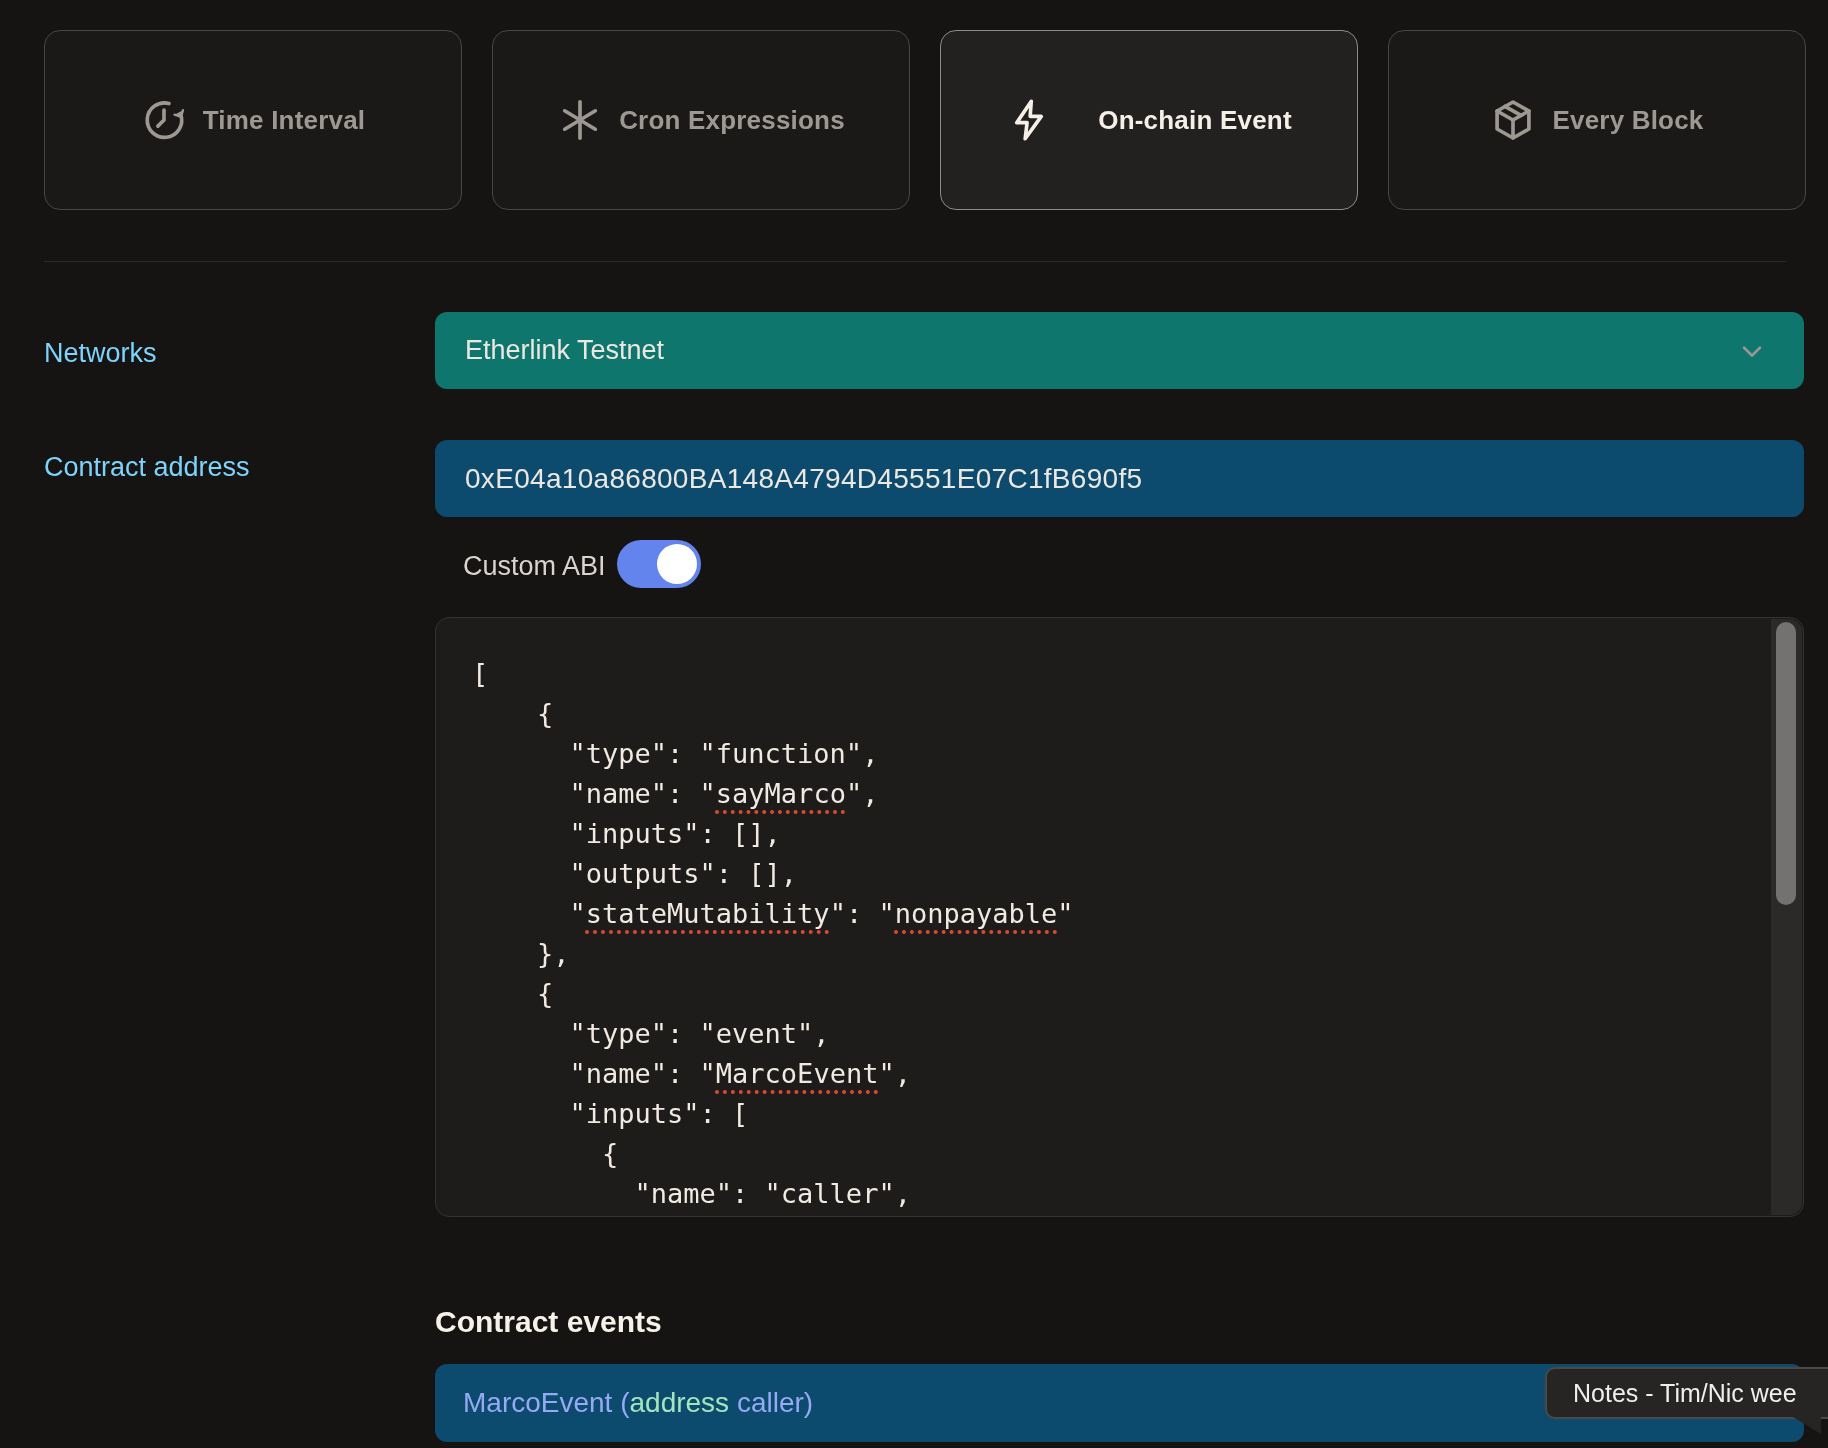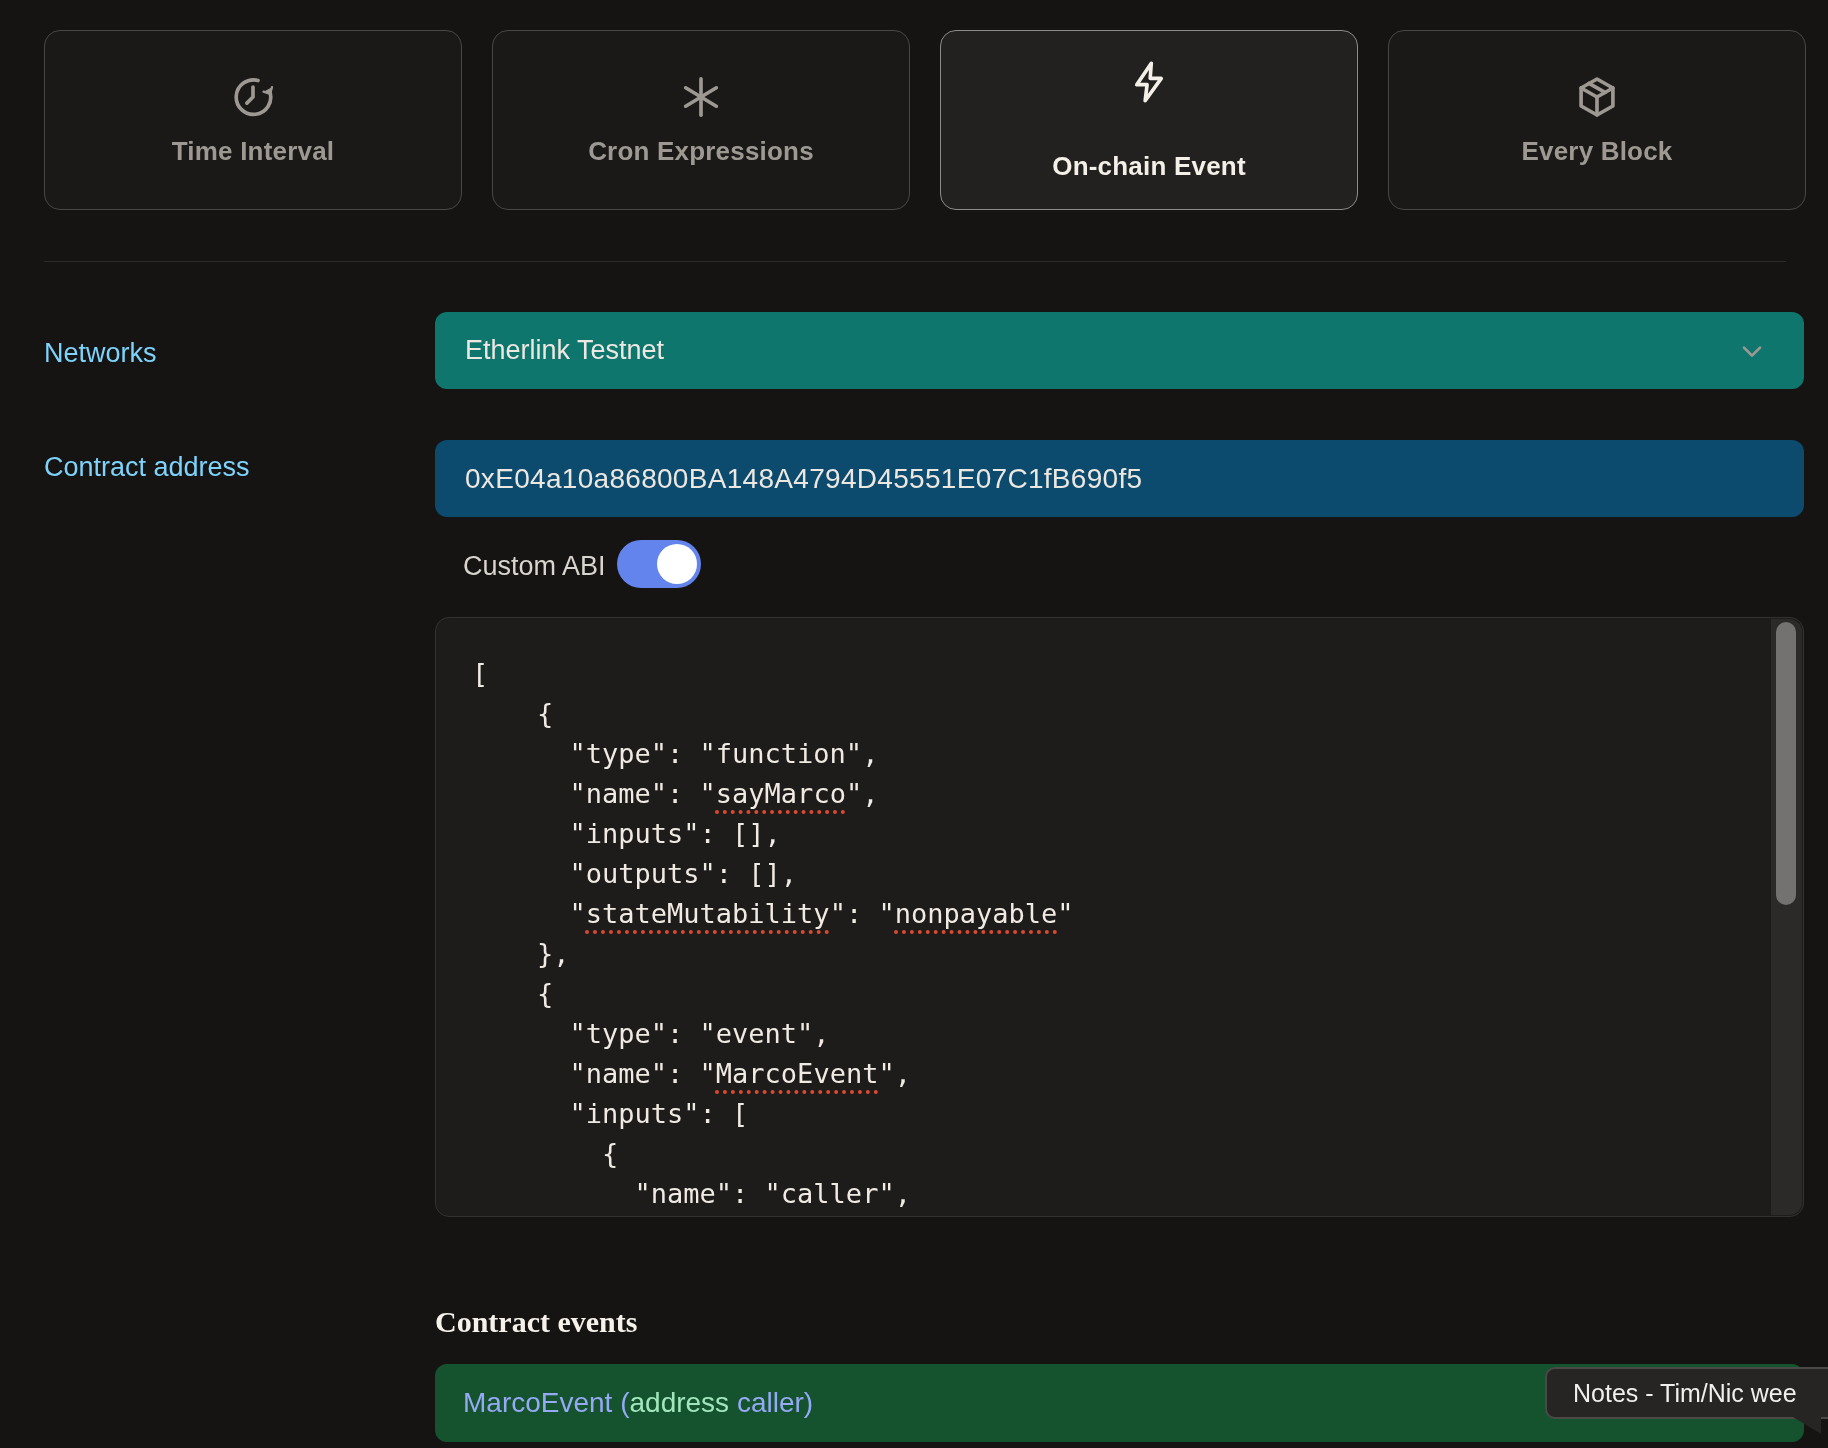--- a/index.html
+++ b/index.html
@@ -6,21 +6,21 @@
   #screen{
     position:relative;width:1828px;height:1448px;overflow:hidden;
     background:#161413;
     font-family:"Liberation Sans","DejaVu Sans",sans-serif;
     -webkit-font-smoothing:antialiased;
   }
   
   .cards-row{position:absolute;left:44px;top:30px;display:flex;gap:30px;}
   .card{
     width:418px;height:180px;box-sizing:border-box;
-    display:flex;flex-direction:column;align-items:center;justify-content:center;gap:16px;
+    display:flex;flex-direction:row;align-items:center;justify-content:center;gap:16px;
     background:#1b1918;border:1.5px solid #494744;border-radius:16px;
     color:#9d9992;cursor:pointer;
   }
   .card.selected{background:#232120;border-color:#8e8b86;color:#f4efe7;gap:46px;}
   .card .cicon svg{display:block;width:46px;height:46px;}
   .card .clabel{font-size:26px;font-weight:600;letter-spacing:.2px;}
   
   .divider{position:absolute;left:44px;top:261px;width:1742px;height:1px;background:#2d2b2a;}
   
   .field-label{position:absolute;left:44px;font-size:27px;color:#7dd3fc;}
@@ -65,24 +65,24 @@
   }
   .scroll-track{
     position:absolute;top:1px;right:1px;bottom:1px;width:31px;
     background:#2b2a28;border-radius:0 13px 13px 0;
   }
   .scroll-thumb{
     position:absolute;top:3px;right:6px;width:20px;height:283px;
     border-radius:10px;background:#747271;cursor:grab;
   }
   
-  .events-heading{position:absolute;left:435px;top:1305px;font-size:30px;font-weight:700;color:#f6f2ea;font-family:Liberation Serif, serif;}
+  .events-heading{position:absolute;left:435px;top:1305px;font-size:30px;font-weight:700;color:#f6f2ea;}
   .event-row{
     position:absolute;left:435px;top:1364px;width:1369px;height:78px;box-sizing:border-box;
-    background:#14532d;border-radius:12px;display:flex;align-items:center;
+    background:#0c4a6e;border-radius:12px;display:flex;align-items:center;
     padding:0 28px;font-size:28px;font-weight:500;cursor:pointer;
   }
   
   .notes-tip{
     position:absolute;left:1545px;top:1367px;width:310px;height:52px;box-sizing:border-box;
     background:#272524;border:2px solid #4b4946;border-radius:10px;
     display:flex;align-items:center;padding:0 10px 0 26px;
     font-size:25px;color:#f1efec;white-space:nowrap;overflow:hidden;cursor:pointer;
   }
   .notes-tail{

